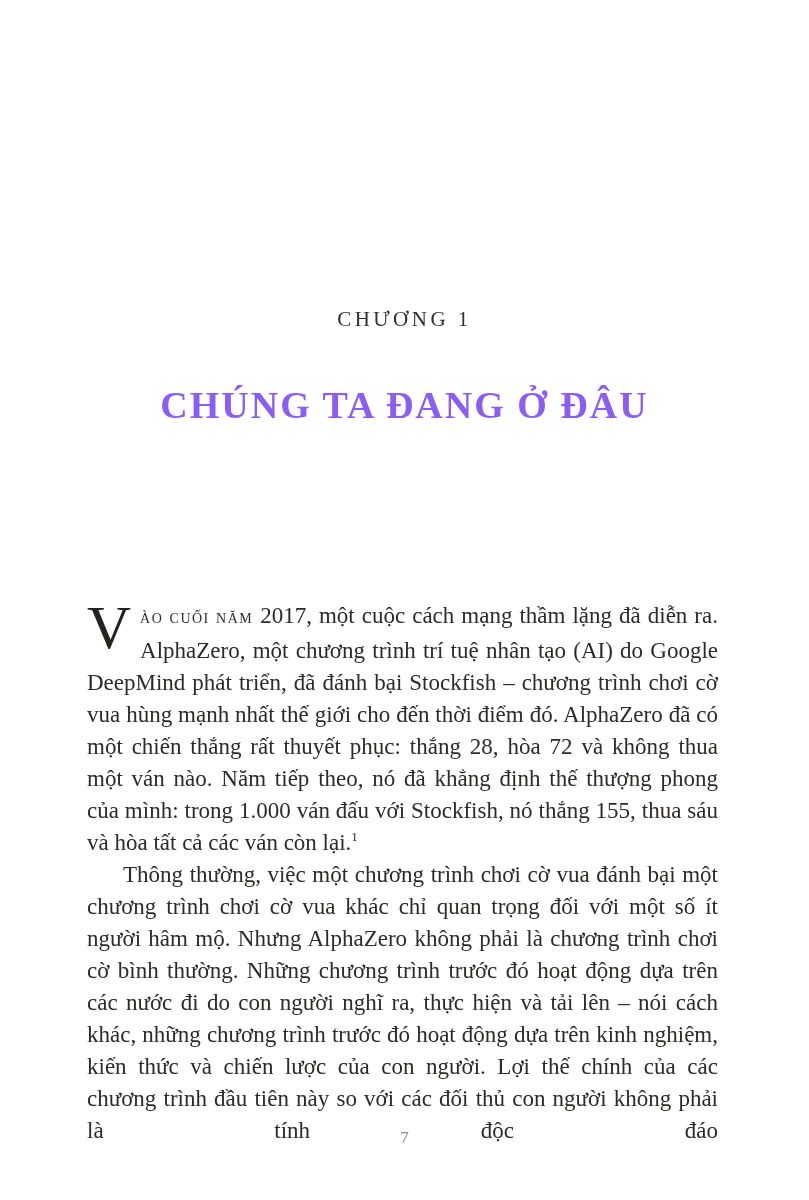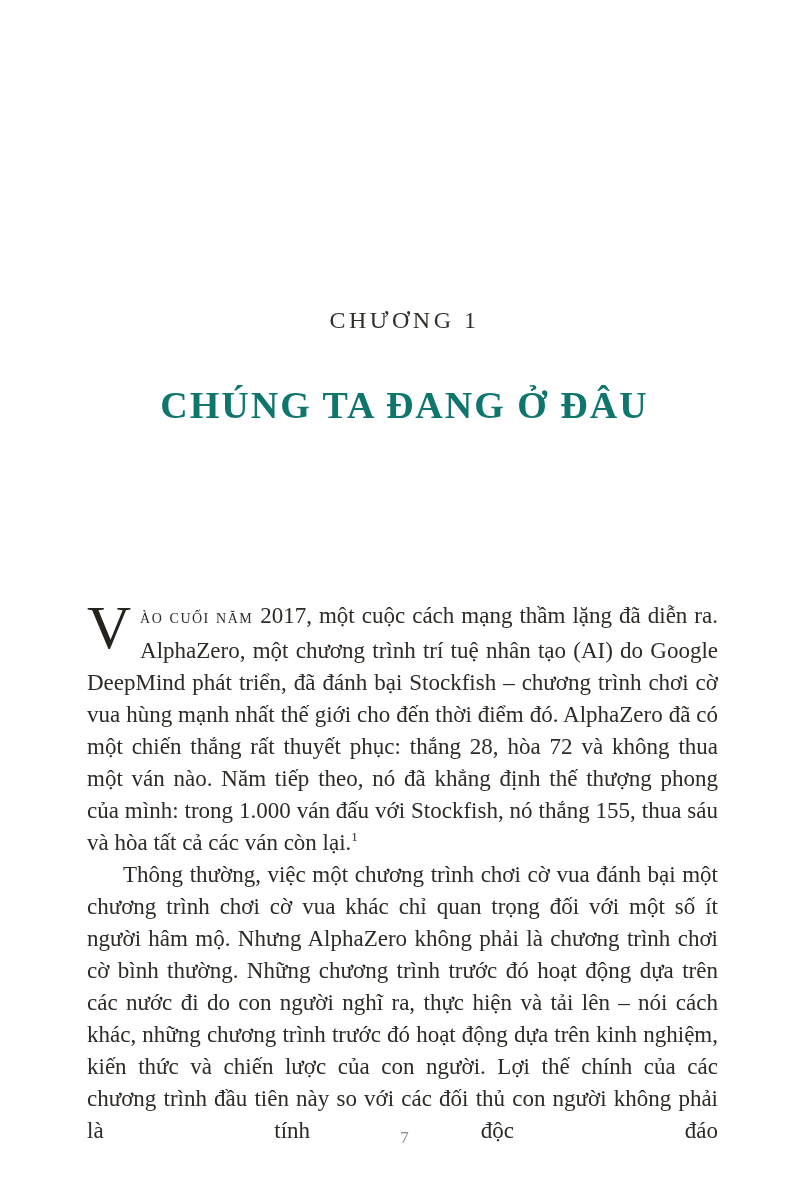--- a/index.html
+++ b/index.html
@@ -17,34 +17,34 @@
     color: #2e2a26;
     overflow: hidden;
     filter: blur(0.25px);
   }
   .chapter-label {
     position: absolute;
     top: 307px;
     left: 0;
     right: 0;
     text-align: center;
-    font-size: 24px;
+    font-size: 21px;
     letter-spacing: 3.5px;
     color: #33302c;
   }
   .chapter-title {
     position: absolute;
     top: 383px;
     left: 0;
     right: 0;
     text-align: center;
     font-size: 38px;
     font-weight: 700;
     letter-spacing: 2px;
-    color: #0f766e;
+    color: #8b5cf6;
   }
   .body-text {
     position: absolute;
     top: 600px;
     left: 87px;
     width: 631px;
     font-size: 23px;
     line-height: 32px;
     text-align: justify;
     text-justify: inter-word;

